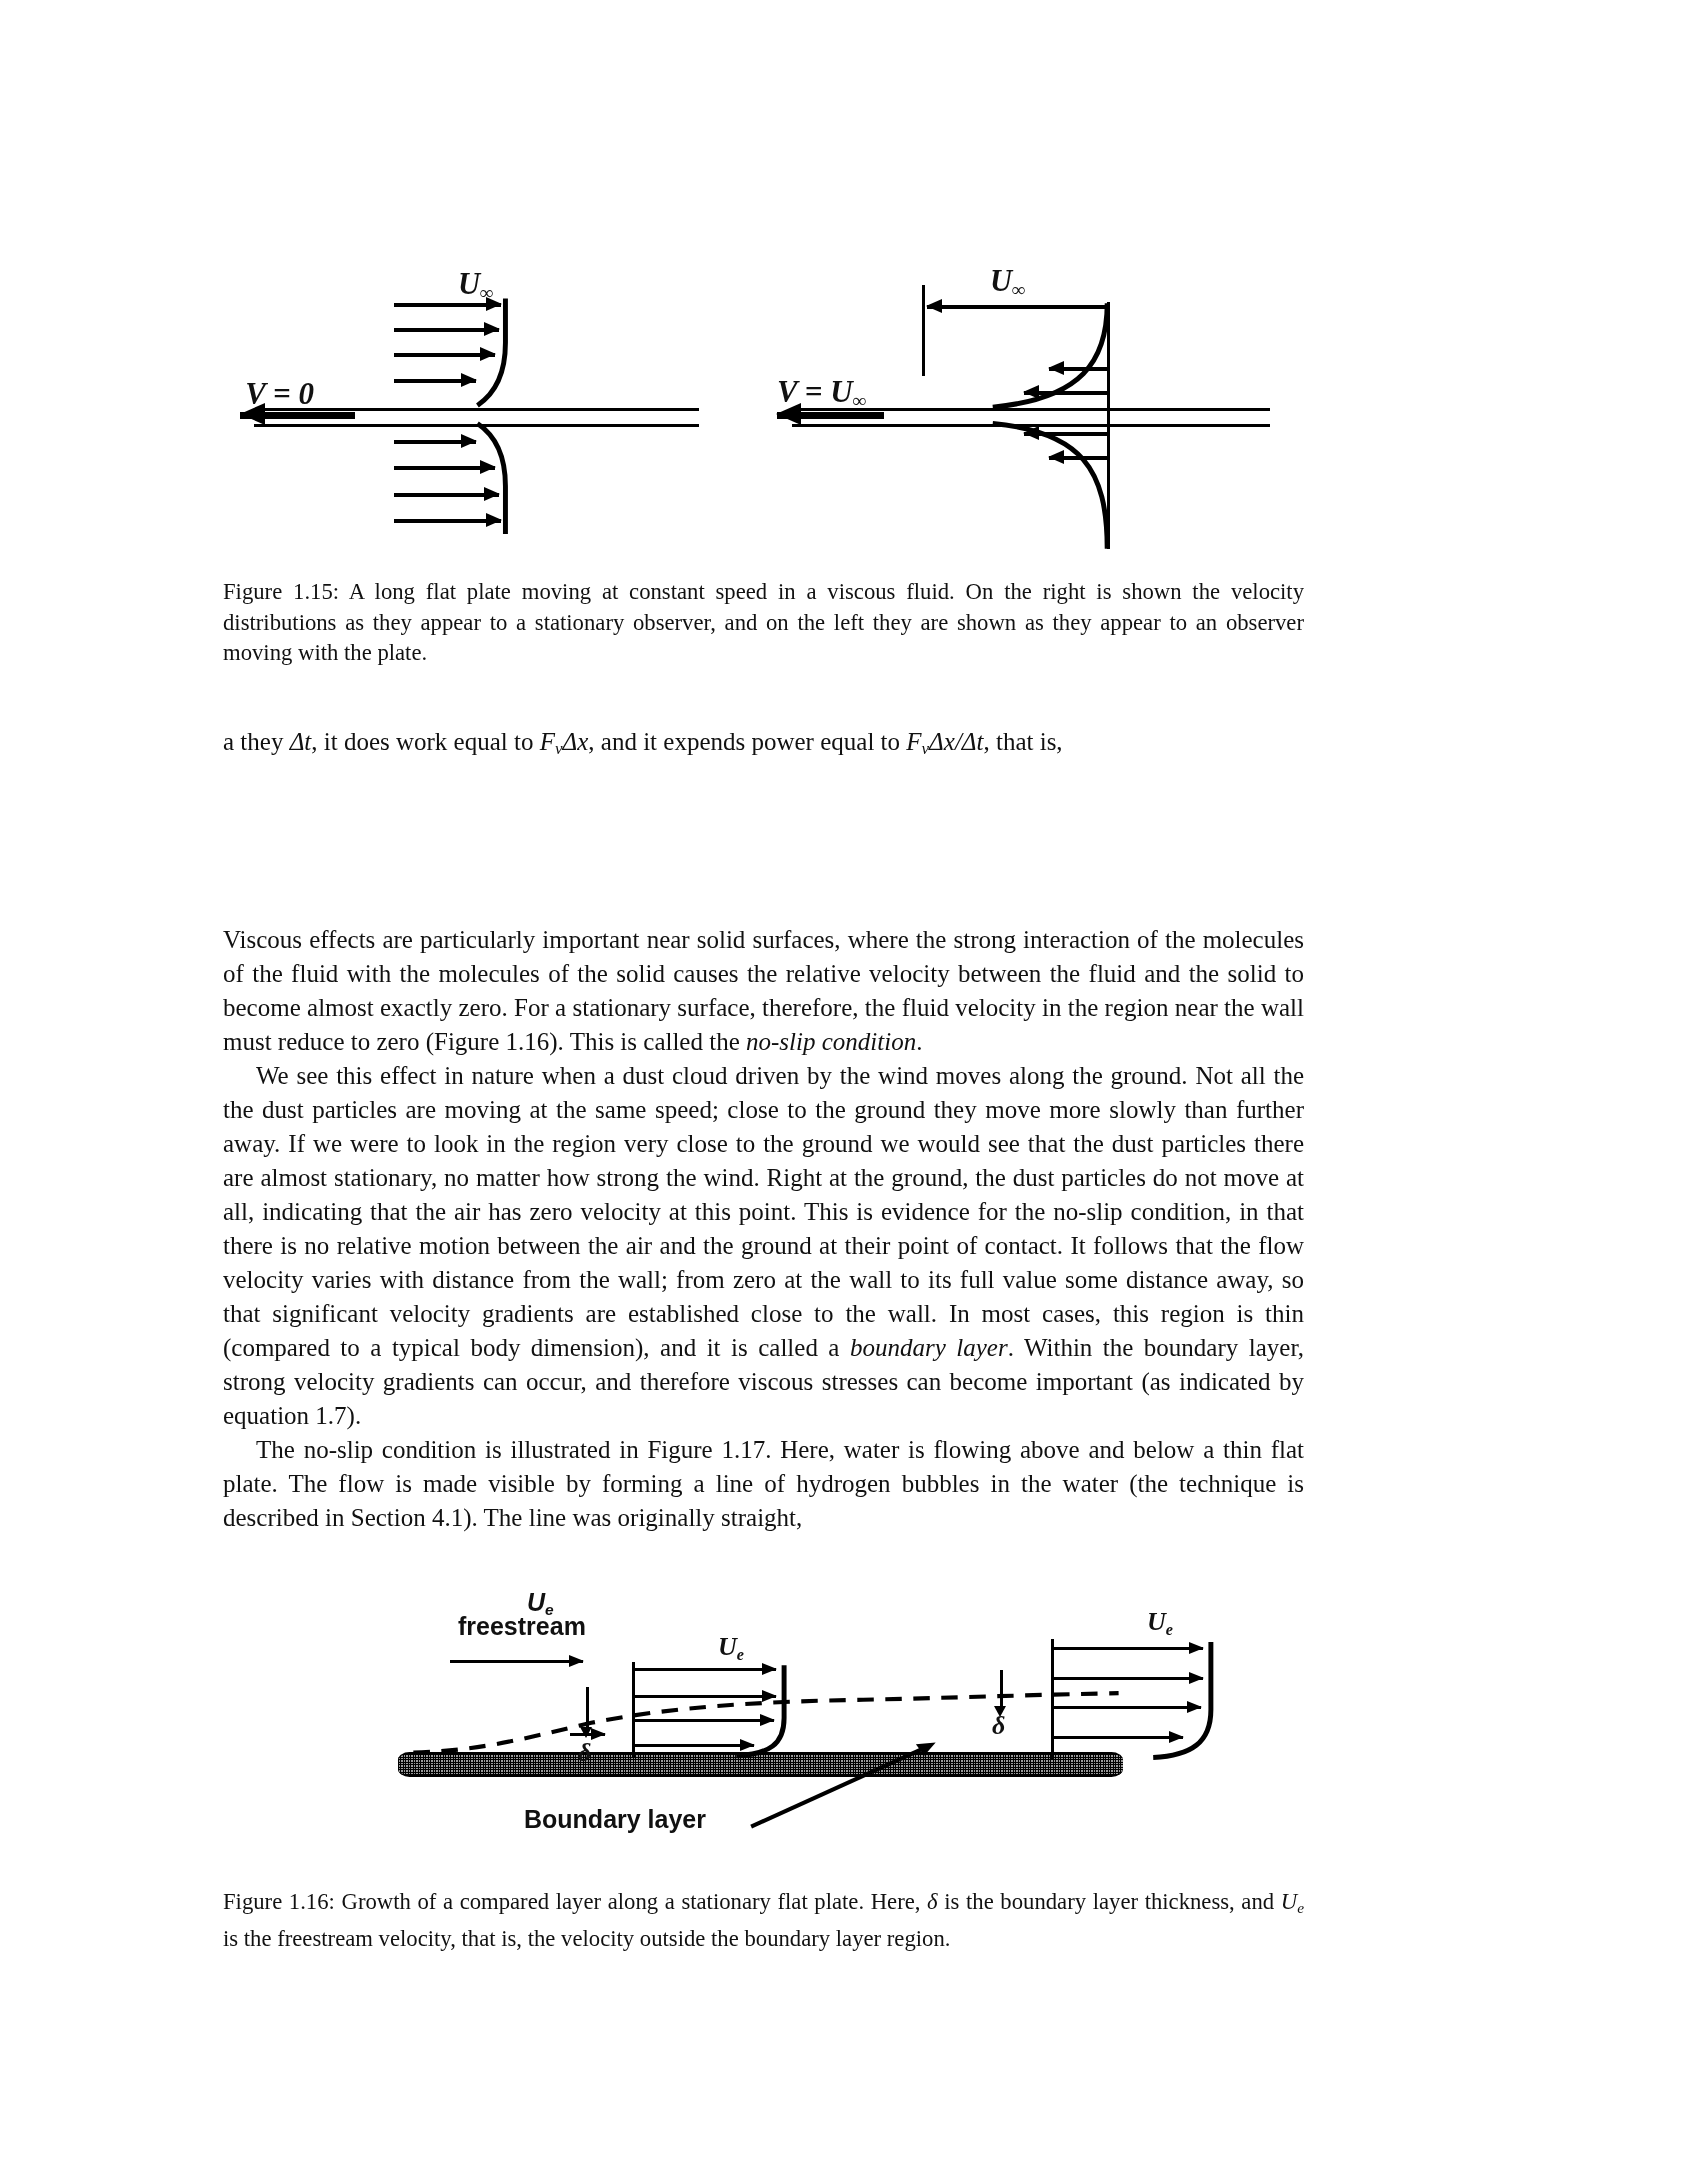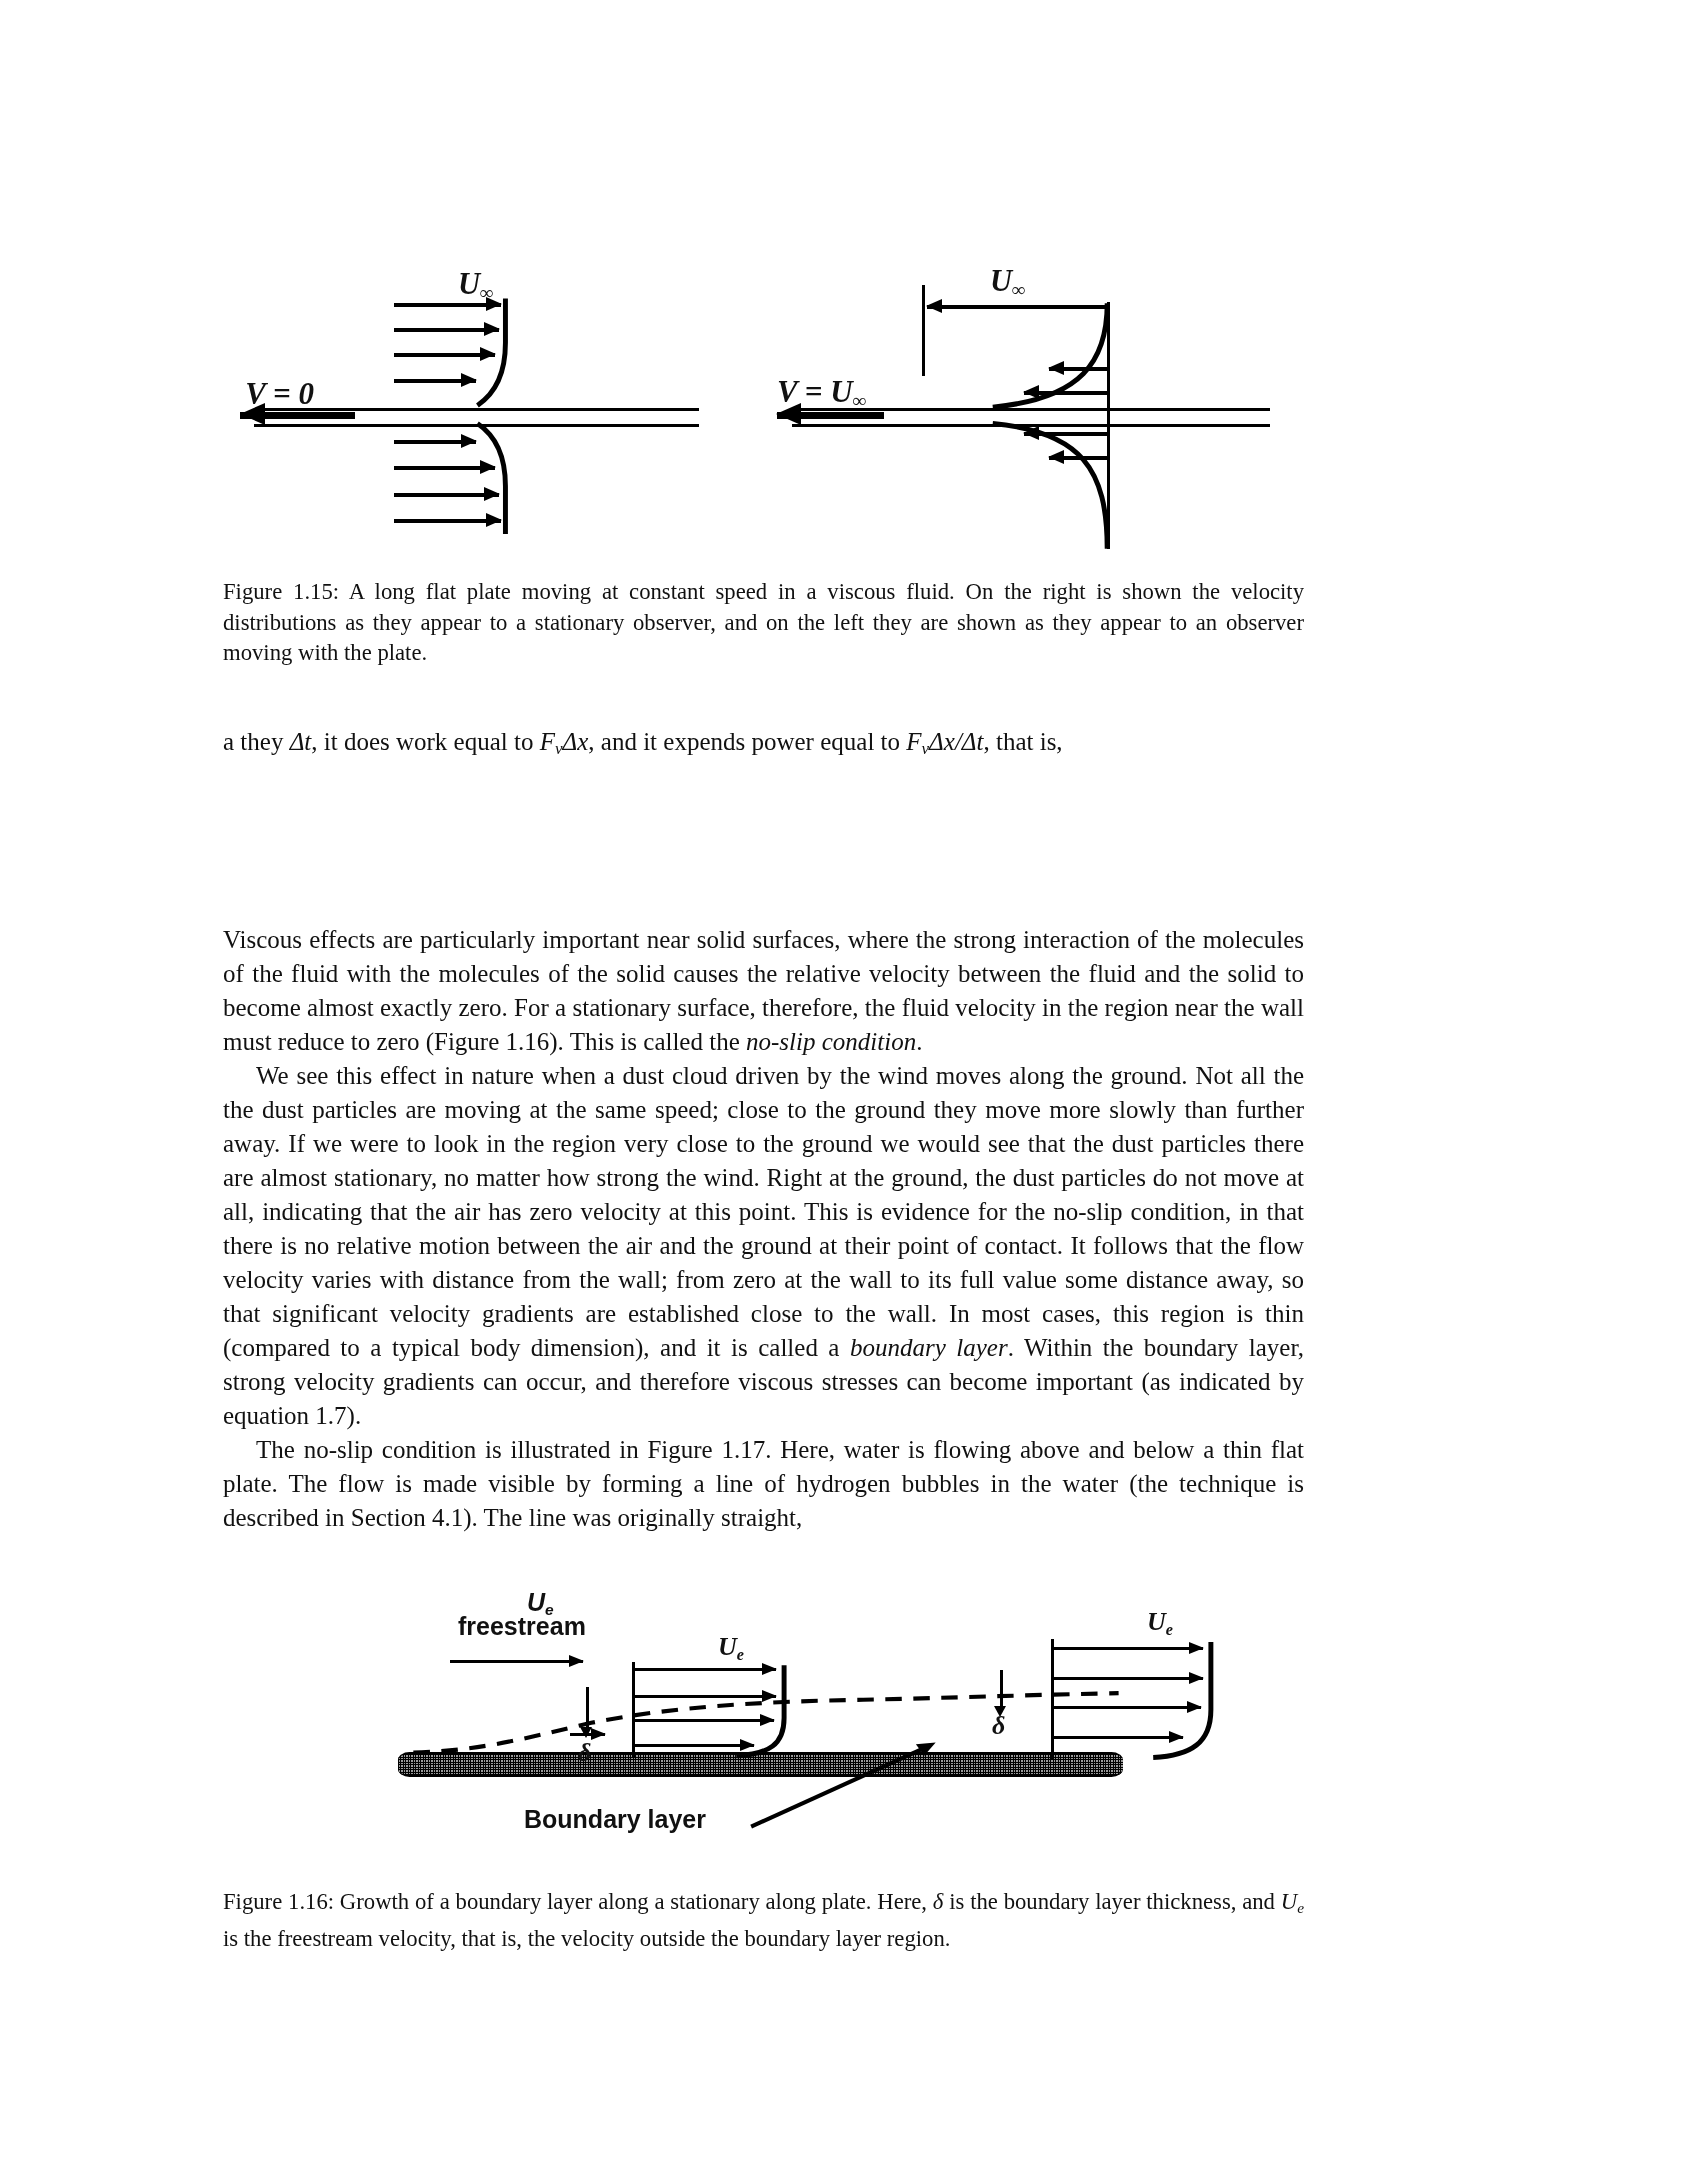--- a/index.html
+++ b/index.html
@@ -255,18 +255,18 @@
       <polygon points="848,190 824,192 834,206" fill="#000"></polygon>
     </svg>
     <div class="sans" style="position:absolute; left:287px; top:219px; font-size:25px;">
       <span>Boundary layer</span>
     </div>
   </div>
 
   <div class="col" style="top:1887px;">
     <p class="caption">
       <span>Figure 1.16:</span>
-      <span>Growth of a boundary layer along a stationary along plate. Here, </span><span class="mi">δ</span><span> is the boundary layer thickness, and </span><span class="mi"><span>U</span><span class="sub">e</span></span><span> is the freestream velocity, that is, the velocity outside the boundary layer region.</span>
+      <span>Growth of a compared layer along a stationary flat plate. Here, </span><span class="mi">δ</span><span> is the boundary layer thickness, and </span><span class="mi"><span>U</span><span class="sub">e</span></span><span> is the freestream velocity, that is, the velocity outside the boundary layer region.</span>
     </p>
   </div>
 
 </div>
 
 
 </body></html>

